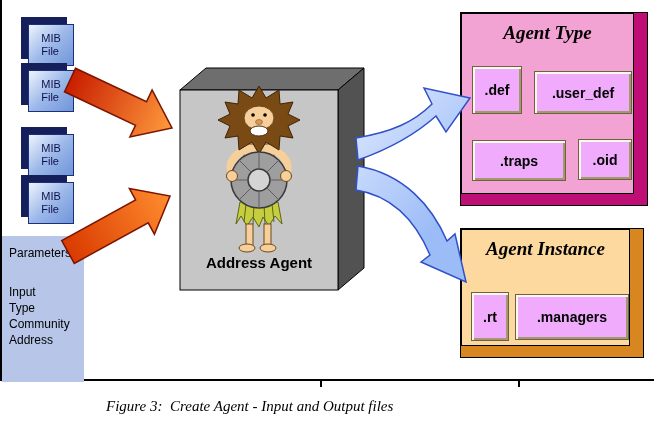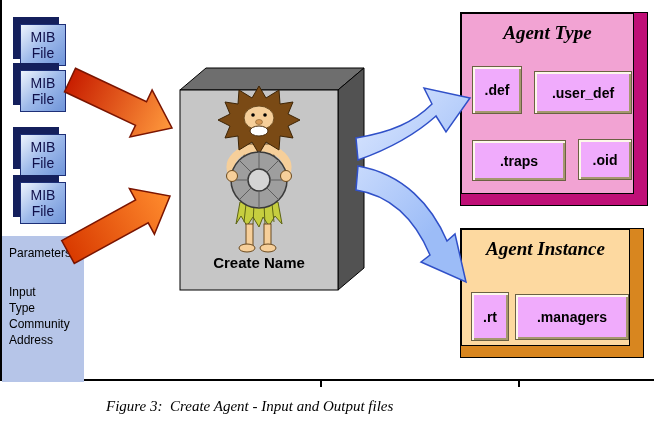--- a/index.html
+++ b/index.html
@@ -8,22 +8,22 @@
 
   
   .frame-left{position:absolute;left:0;top:0;width:2px;height:381px;background:#000;}
   .frame-bottom{position:absolute;left:0;top:379px;width:654px;height:2px;background:#000;}
   .tick{position:absolute;top:381px;width:2px;height:6px;background:#000;}
 
   
   .mib-box{position:absolute;width:44px;height:40px;
     background:linear-gradient(135deg,#eef4fd 0%,#9db9ea 50%,#6f94d9 100%);
     border:1px solid #1d2f77;box-shadow:-7px -7px 0 0 #141f5c;
-    display:flex;align-items:center;justify-content:center;text-align:center;
-    font-size:14px;line-height:1.15;color:#10104a;white-space:pre-line;}
+    display:flex;align-items:center;justify-content:center;text-align:left;
+    font-size:11px;line-height:1.15;color:#10104a;white-space:pre-line;margin-left:8px;}
 
   
   .params-box{position:absolute;left:2px;top:236px;width:82px;height:146px;
     background:#b6c5e8;padding:10px 0 0 7px;box-sizing:border-box;font-size:12px;color:#000;}
   .params-title{margin-bottom:24px;}
   .params-item{line-height:16px;}
 
   
   .center-box{position:absolute;left:176px;top:64px;width:192px;height:228px;}
   .center-label{position:absolute;left:4px;top:190px;width:158px;text-align:center;
@@ -109,21 +109,21 @@
 
         <circle cx="83" cy="116" r="28" fill="#9e9e9e" stroke="#3a3a3a" stroke-width="1.5"></circle>
         <circle cx="83" cy="116" r="11" fill="#d4d4d4" stroke="#3a3a3a" stroke-width="1.5"></circle>
         <path d="M94,116 L111,116 M55,116 L72,116 M83,127 L83,144 M83,88 L83,105
                  M90.8,123.8 L102.8,135.8 M75.2,123.8 L63.2,135.8 M90.8,108.2 L102.8,96.2 M75.2,108.2 L63.2,96.2" stroke="#5e5e5e" stroke-width="1" fill="none"></path>
 
         <circle cx="56" cy="112" r="5.5" fill="#f6cf9a" stroke="#6b4a1f"></circle>
         <circle cx="110" cy="112" r="5.5" fill="#f6cf9a" stroke="#6b4a1f"></circle>
       </g>
     </svg>
-    <div class="center-label">Create Name</div>
+    <div class="center-label">Address Agent</div>
   </div>
 
   <div class="out-box agent-type">
     <div class="out-face">
       <div class="box-title">Agent Type</div>
       <div class="file-btn" style="left:10px;top:52px;width:48px;height:46px;">.def</div>
       <div class="file-btn" style="left:72px;top:57px;width:96px;height:41px;">.user_def</div>
       <div class="file-btn" style="left:10px;top:126px;width:92px;height:39px;">.traps</div>
       <div class="file-btn" style="left:116px;top:125px;width:52px;height:39px;">.oid</div>
     </div>

